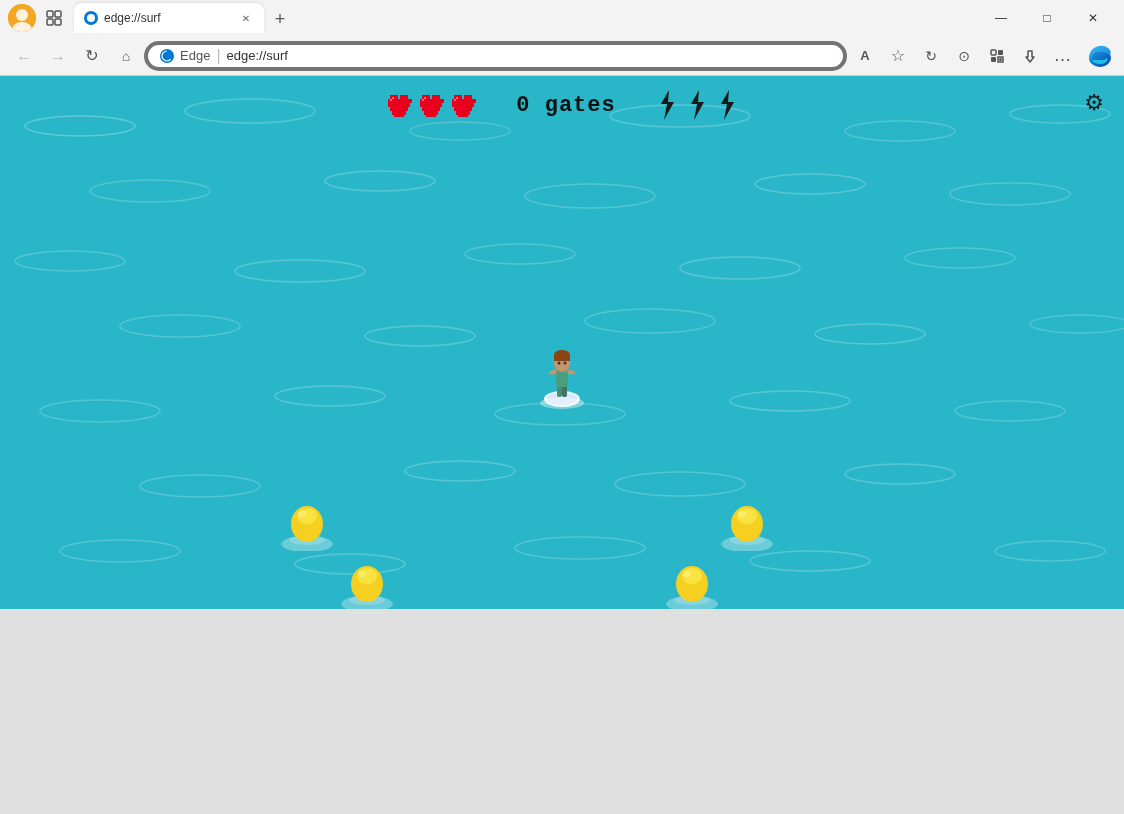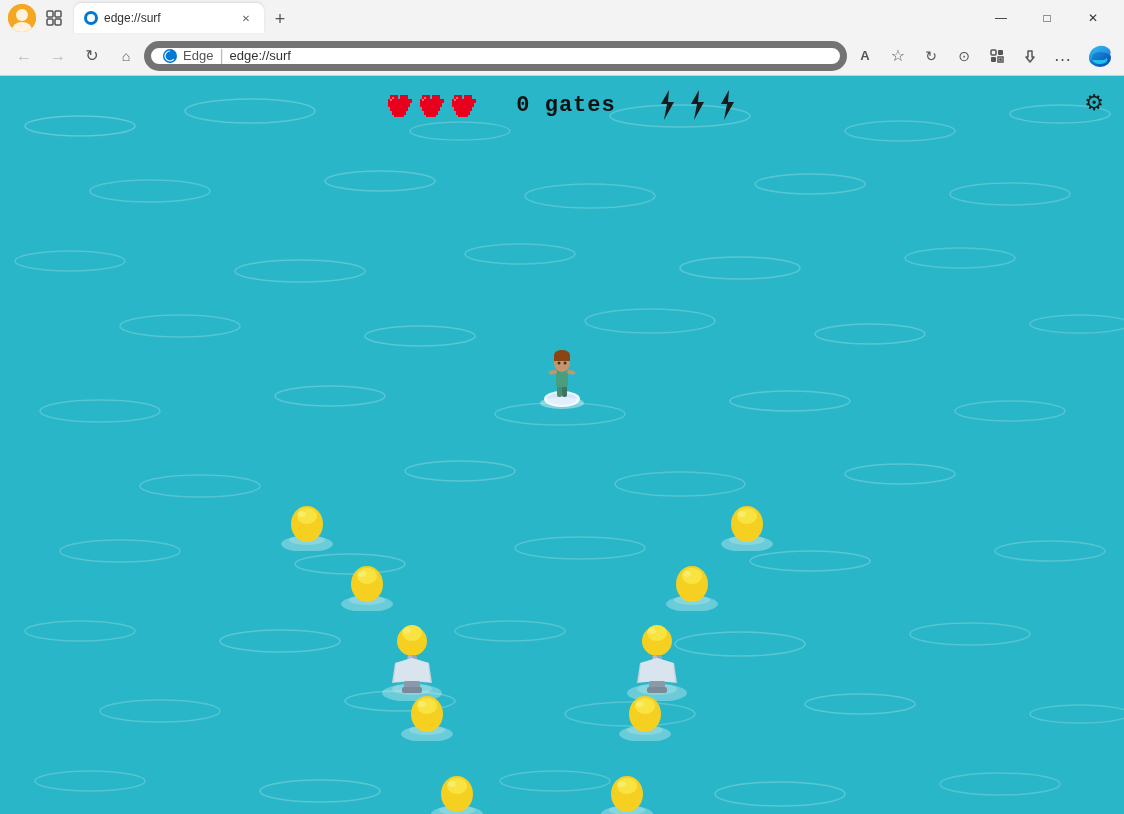--- a/index.html
+++ b/index.html
@@ -64,21 +64,21 @@
     </button>
   </div>
 </div>
 
 <div style="height:40px;background:#f3f3f3;display:flex;align-items:center;padding:0 8px;gap:2px;border-bottom:1px solid #d0d0d0;">
   <button class="nav-btn disabled" style="width:32px;height:32px;display:flex;align-items:center;justify-content:center;border-radius:50%;cursor:pointer;color:#bbb;font-size:16px;background:transparent;border:none;">←</button>
   <button class="nav-btn disabled" style="width:32px;height:32px;display:flex;align-items:center;justify-content:center;border-radius:50%;cursor:pointer;color:#bbb;font-size:16px;background:transparent;border:none;">→</button>
   <button style="width:32px;height:32px;display:flex;align-items:center;justify-content:center;border-radius:50%;cursor:pointer;color:#555;font-size:16px;background:transparent;border:none;">↻</button>
   <button style="width:32px;height:32px;display:flex;align-items:center;justify-content:center;border-radius:50%;cursor:pointer;color:#555;font-size:14px;background:transparent;border:none;">⌂</button>
 
-  <div style="flex:1;height:30px;background:white;border:7px solid #737373;border-radius:16px;display:flex;align-items:center;padding:0 12px;gap:6px;cursor:text;">
+  <div style="flex:1;height:30px;background:white;border:4px solid #737373;border-radius:16px;display:flex;align-items:center;padding:0 12px;gap:6px;cursor:text;">
 
     <div style="width:14px;height:14px;flex-shrink:0;">
       <svg width="14" height="14" viewBox="0 0 14 14">
         <circle cx="7" cy="7" r="7" fill="#0078d4"></circle>
         <path d="M7 2 C4 2 2 4.5 2 7 C2 9.5 4 12 7 12 C8.5 12 9.8 11.3 10.7 10.2" fill="none" stroke="white" stroke-width="1.2"></path>
       </svg>
     </div>
     <span style="font-size:13px;color:#555;font-weight:500;">Edge</span>
     <span style="color:#bbb;">|</span>
     <span style="font-size:13px;color:#333;flex:1;">edge://surf</span>
@@ -118,21 +118,21 @@
           </linearGradient>
         </defs>
         <ellipse cx="14" cy="16" rx="11" ry="9" fill="url(#eg1)"></ellipse>
         <path d="M3 16 Q3 8 10 5 Q17 2 22 6 Q26 9 24 13 Q20 10 14 10 Q8 10 6 14 Q5 16 6 18 Q3.5 18 3 16Z" fill="url(#eg2)"></path>
         <path d="M6 18 Q8 22 14 22 Q19 22 21 19 Q22 17 20.5 15.5 Q20 18 16 18Z" fill="#1dc0e8"></path>
       </svg>
     </div>
   </div>
 </div>
 
-<div style="width:1124px;height:738px;background:#29b6c8;position:relative;overflow:hidden;">
+<div style="width:1124px;height:533px;background:#29b6c8;position:relative;overflow:hidden;">
 
   <div style="position:absolute;inset:0;">
 
     <svg width="1124" height="738" viewBox="0 0 1124 738" style="position:absolute;inset:0;opacity:0.5;">
 
       <ellipse cx="80" cy="50" rx="55" ry="10" fill="none" stroke="rgba(255,255,255,0.5)" stroke-width="1.5"></ellipse>
       <ellipse cx="250" cy="35" rx="65" ry="12" fill="none" stroke="rgba(255,255,255,0.45)" stroke-width="1.5"></ellipse>
       <ellipse cx="460" cy="55" rx="50" ry="9" fill="none" stroke="rgba(255,255,255,0.4)" stroke-width="1.5"></ellipse>
       <ellipse cx="680" cy="40" rx="70" ry="11" fill="none" stroke="rgba(255,255,255,0.45)" stroke-width="1.5"></ellipse>
       <ellipse cx="900" cy="55" rx="55" ry="10" fill="none" stroke="rgba(255,255,255,0.4)" stroke-width="1.5"></ellipse>

